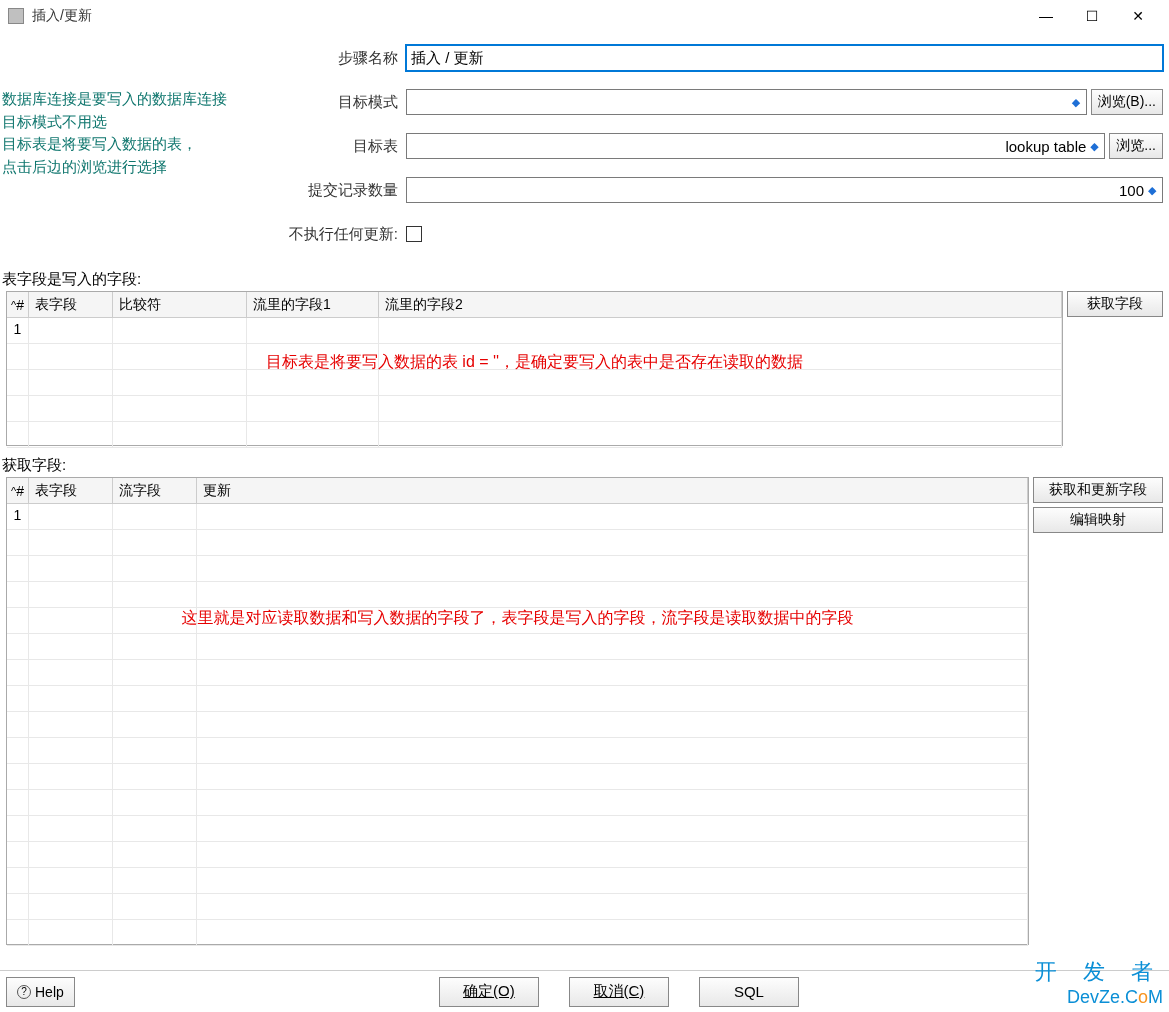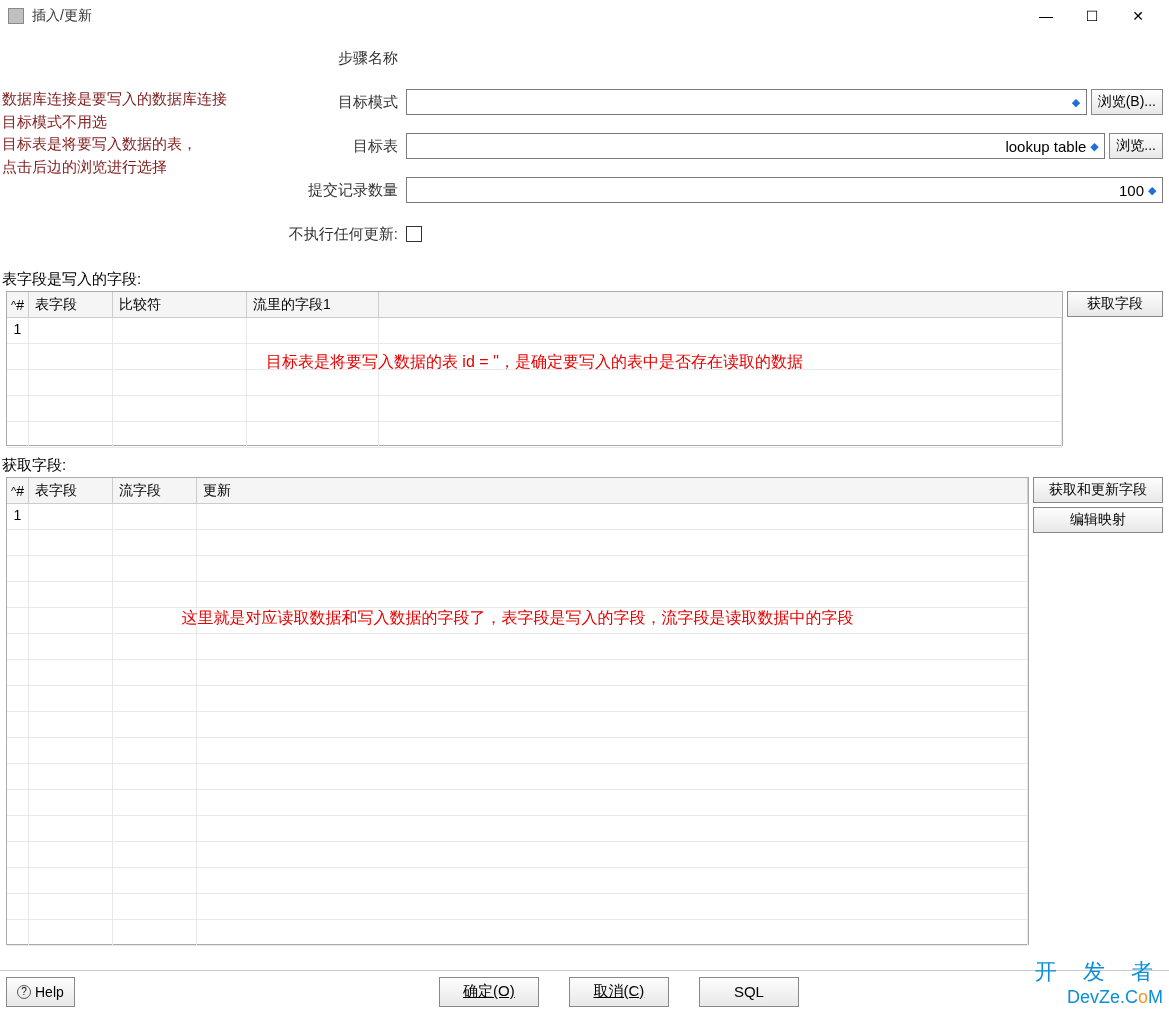--- a/index.html
+++ b/index.html
@@ -22,21 +22,21 @@
     .combo { flex: 1; height: 26px; border: 1px solid #7a7a7a; display: flex; align-items: center; background: #fff; }
     .combo-text { flex: 1; padding: 0 4px; color: #aaa; filter: blur(2px); }
     .combo-arrow { width: 20px; height: 24px; background: #e8e8e8; border-left: 1px solid #aaa; display: flex; align-items: center; justify-content: center; font-size: 10px; }
     .input-variant { flex: 1; height: 26px; border: 1px solid #7a7a7a; display: flex; align-items: center; background: #fff; }
     .input-variant-text { flex: 1; padding: 0 4px; font-size: 15px; text-align: right; }
     .diamond { width: 14px; font-size: 11px; color: #1e6fd6; padding-right: 2px; }
     .btn { height: 26px; padding: 0 6px; background: linear-gradient(#fdfdfd,#e8e8e8); border: 1px solid #888; font-size: 14px; cursor: pointer; white-space: nowrap; }
     .checkbox { width: 16px; height: 16px; border: 1px solid #333; background: #fff; }
     
     
-    .red-annot { position: absolute; color: #7f1d1d; font-size: 15px; line-height: 1.5; z-index: 5; }
+    .red-annot { position: absolute; color: #0f766e; font-size: 15px; line-height: 1.5; z-index: 5; }
     
     
     .section-label { font-size: 15px; padding: 4px 2px 2px 2px; }
     
     
     .table-area { display: flex; gap: 4px; padding: 0 6px 6px 6px; }
     .grid { flex: 1; border: 1px solid #aaa; background: #fff; position: relative; }
     .grid-header { display: flex; height: 26px; background: #f5f5f5; border-bottom: 1px solid #ccc; }
     .grid-header .col { border-right: 1px solid #ccc; padding: 3px 6px; font-size: 14px; display: flex; align-items: center; }
     .grid-rows { }
@@ -77,20 +77,23 @@
 
 <div class="form-area">
 
   <div class="red-annot" style="left:2px; top:56px; white-space:pre-line;">数据库连接是要写入的数据库连接
 目标模式不用选
 目标表是将要写入数据的表，
 点击后边的浏览进行选择</div>
 
   <div class="form-row">
     <div class="form-label">步骤名称</div>
+    <div class="form-input-wrap">
+      <input class="text-input focused" value="插入 / 更新" style="">
+    </div>
   </div>
 
 
   <div class="form-row">
     <div class="form-label">目标模式</div>
     <div class="form-input-wrap">
       <div class="input-variant">
         <div class="input-variant-text"></div>
         <div class="diamond">◆</div>
       </div>
@@ -131,20 +134,21 @@
 <div class="table-area">
   <div class="grid grid1">
     <div class="grid-header">
       <div class="col col-hash">
           <span class="hat">^</span>
           <span>#</span>
         </div>
       <div class="col" style="width:84px">表字段</div>
       <div class="col" style="width:134px">比较符</div>
       <div class="col" style="width:132px">流里的字段1</div>
+      <div class="col" style="flex:1">流里的字段2</div>
     </div>
     <div class="grid-rows">
       <div class="grid-row">
         <div class="cell col-hash">1</div>
         <div class="cell" style="width:84px"></div>
         <div class="cell" style="width:134px"></div>
         <div class="cell" style="width:132px"></div>
         <div class="cell" style="flex:1"></div>
       </div>
       <div class="grid-row">

